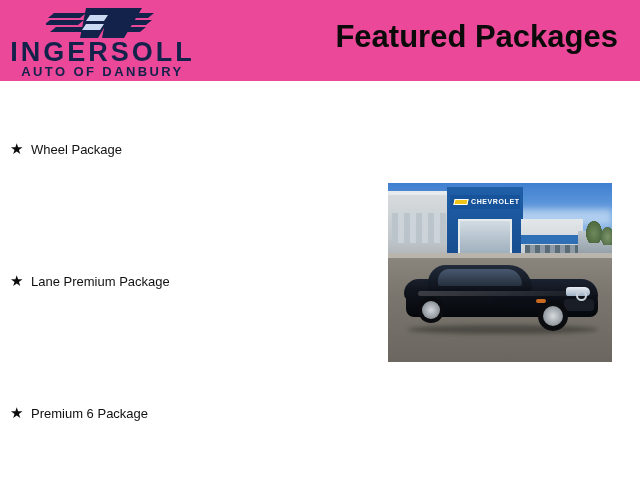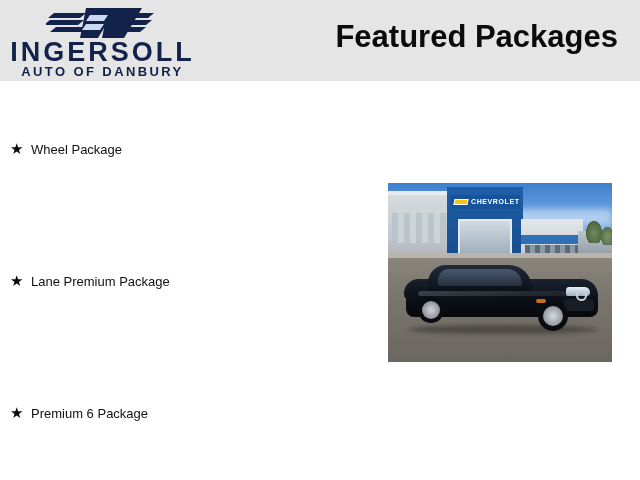--- a/index.html
+++ b/index.html
@@ -15,21 +15,21 @@
     position: relative;
   }
 
   
   .header-band {
     position: absolute;
     left: 0;
     top: 0;
     width: 640px;
     height: 81px;
-    background: #e5e5e5;
+    background: #ec4899;
   }
 
   .brand-logo {
     position: absolute;
     left: 0px;
     top: 2px;
     width: 205px;
     height: 78px;
   }
 

